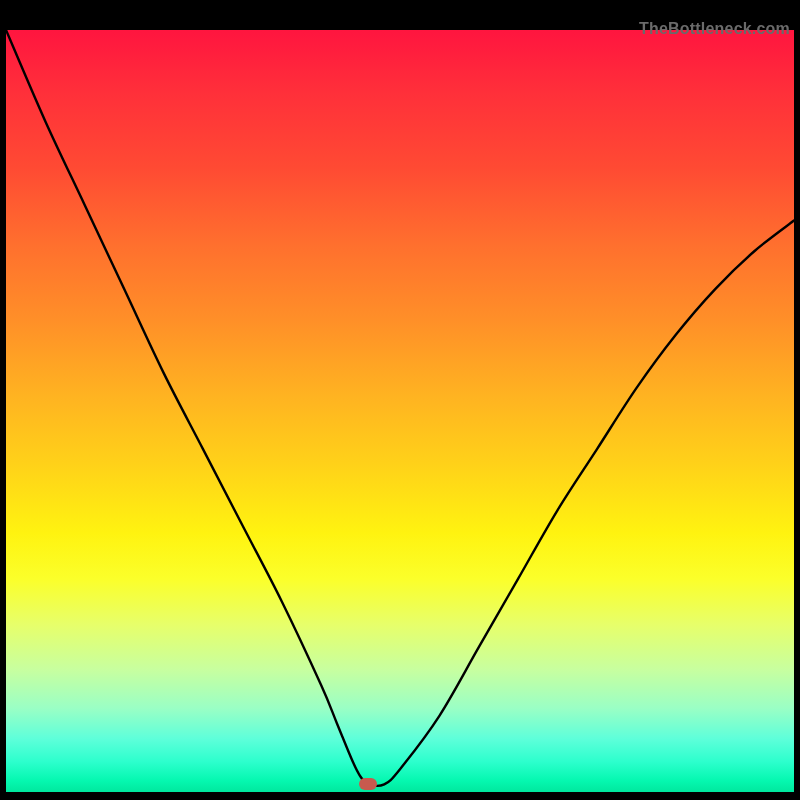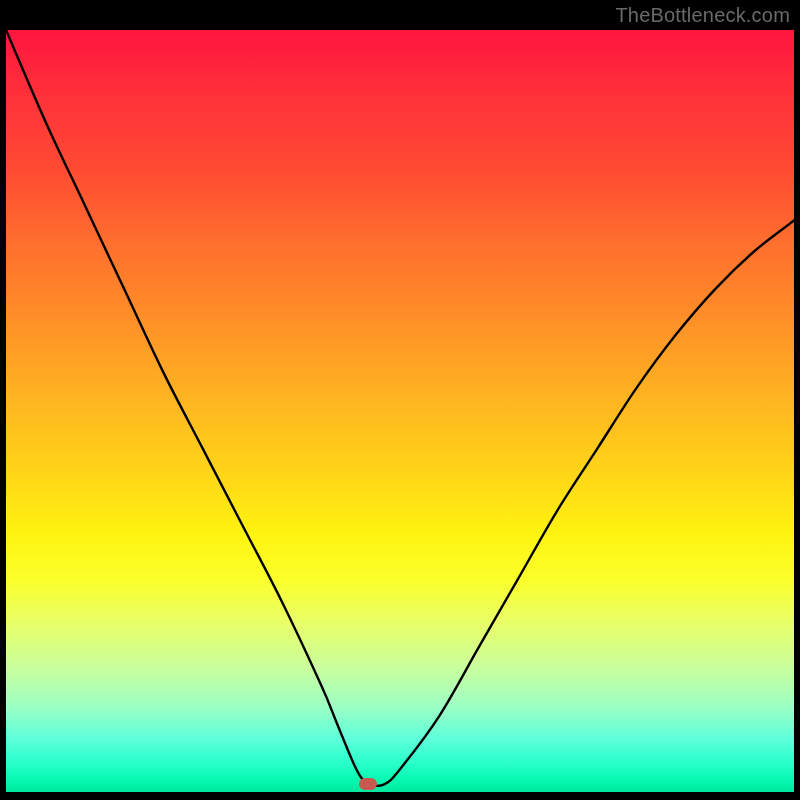--- a/index.html
+++ b/index.html
@@ -7,25 +7,25 @@
     padding: 0;
     width: 800px;
     height: 800px;
     background: #000;
     position: relative;
     overflow: hidden;
     font-family: Arial, Helvetica, sans-serif;
   }
   .watermark {
     position: absolute;
-    top: 4px;
+    top: 20px;
     right: 10px;
     color: #6a6a6a;
-    font-size: 20px;
-    font-weight: 400;
+    font-size: 16px;
+    font-weight: 700;
     letter-spacing: 0.2px;
     z-index: 5;
   }
   .plot-outer {
     position: absolute;
     left: 6px;
     top: 30px;
     width: 788px;
     height: 762px;
     background: linear-gradient(to bottom,

